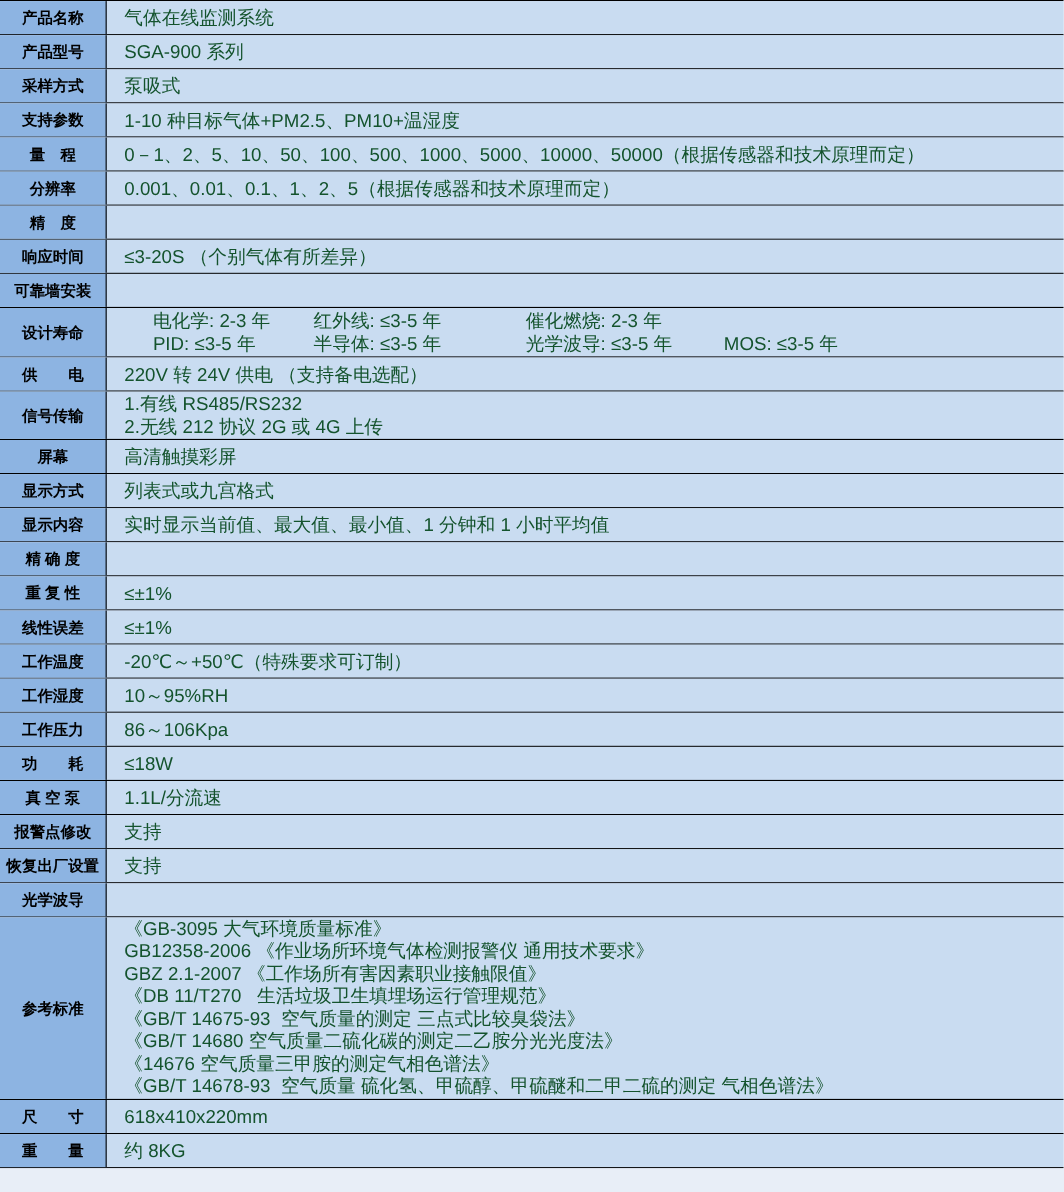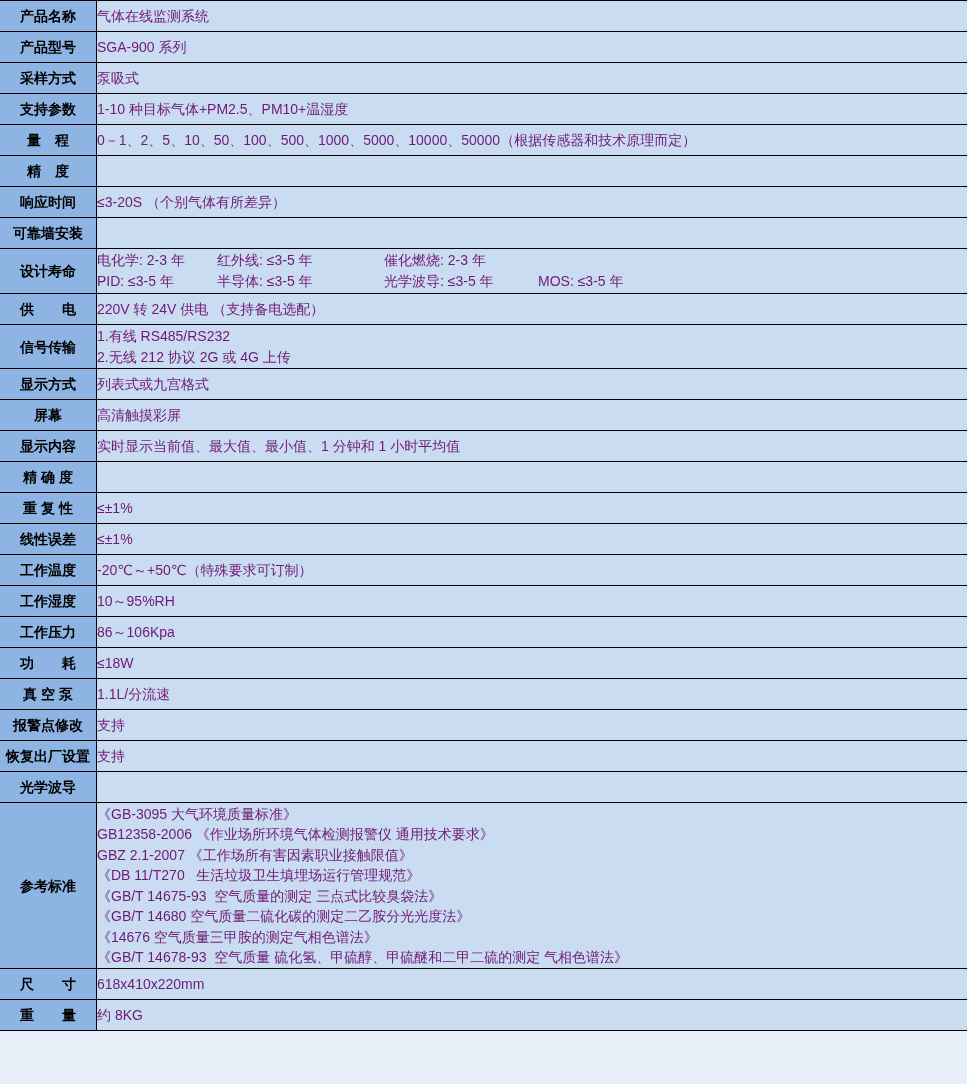--- a/index.html
+++ b/index.html
@@ -40,29 +40,29 @@
     color: #000;
     white-space: pre;
     text-align: center;
     line-height: 16px;
   }
   .value-cell {
     flex: 1;
     display: flex;
     flex-direction: column;
     justify-content: center;
-    padding-left: 0;
+    padding-left: 16px;
     padding-right: 6px;
-    font-size: 14px;
-    color: #701a75;
+    font-size: 17px;
+    color: #14532d;
     white-space: pre-wrap;
     line-height: 17px;
   }
   .vline { line-height: 21px; }
-  .seg { display: inline-block; vertical-align: top; }
+  .seg { display: inline-block; vertical-align: top; margin-left: 26px; }
   .seg1 { width: 120px; }
   .seg2 { width: 167px; }
   .seg3 { width: 154px; }
   .ref-line { line-height: 20.5px; }
 </style>
 </head>
 <body>
 
 <div class="spec-table">
 
@@ -84,20 +84,24 @@
   <div class="row r-std">
     <div class="cell label-cell">支持参数</div>
     <div class="cell value-cell">1-10 种目标气体+PM2.5、PM10+温湿度</div>
   </div>
 
   <div class="row r-std">
     <div class="cell label-cell">量　程</div>
     <div class="cell value-cell">0－1、2、5、10、50、100、500、1000、5000、10000、50000（根据传感器和技术原理而定）</div>
   </div>
 
+  <div class="row r-std">
+    <div class="cell label-cell">分辨率</div>
+    <div class="cell value-cell">0.001、0.01、0.1、1、2、5（根据传感器和技术原理而定）</div>
+  </div>
 
   <div class="row r-std">
     <div class="cell label-cell">精　度</div>
   </div>
 
   <div class="row r-std">
     <div class="cell label-cell">响应时间</div>
     <div class="cell value-cell">≤3-20S （个别气体有所差异）</div>
   </div>
 
@@ -120,27 +124,27 @@
 
   <div class="row r-2line">
     <div class="cell label-cell">信号传输</div>
     <div class="cell value-cell">
       <div class="vline">1.有线 RS485/RS232</div>
       <div class="vline">2.无线 212 协议 2G 或 4G 上传</div>
     </div>
   </div>
 
   <div class="row r-std">
+    <div class="cell label-cell">屏幕</div>
+    <div class="cell value-cell">高清触摸彩屏</div>
+  </div>
+
+  <div class="row r-std">
     <div class="cell label-cell">显示方式</div>
     <div class="cell value-cell">列表式或九宫格式</div>
-  </div>
-
-  <div class="row r-std">
-    <div class="cell label-cell">屏幕</div>
-    <div class="cell value-cell">高清触摸彩屏</div>
   </div>
 
   <div class="row r-std">
     <div class="cell label-cell">显示内容</div>
     <div class="cell value-cell">实时显示当前值、最大值、最小值、1 分钟和 1 小时平均值</div>
   </div>
 
   <div class="row r-std">
     <div class="cell label-cell">精 确 度</div>
   </div>

